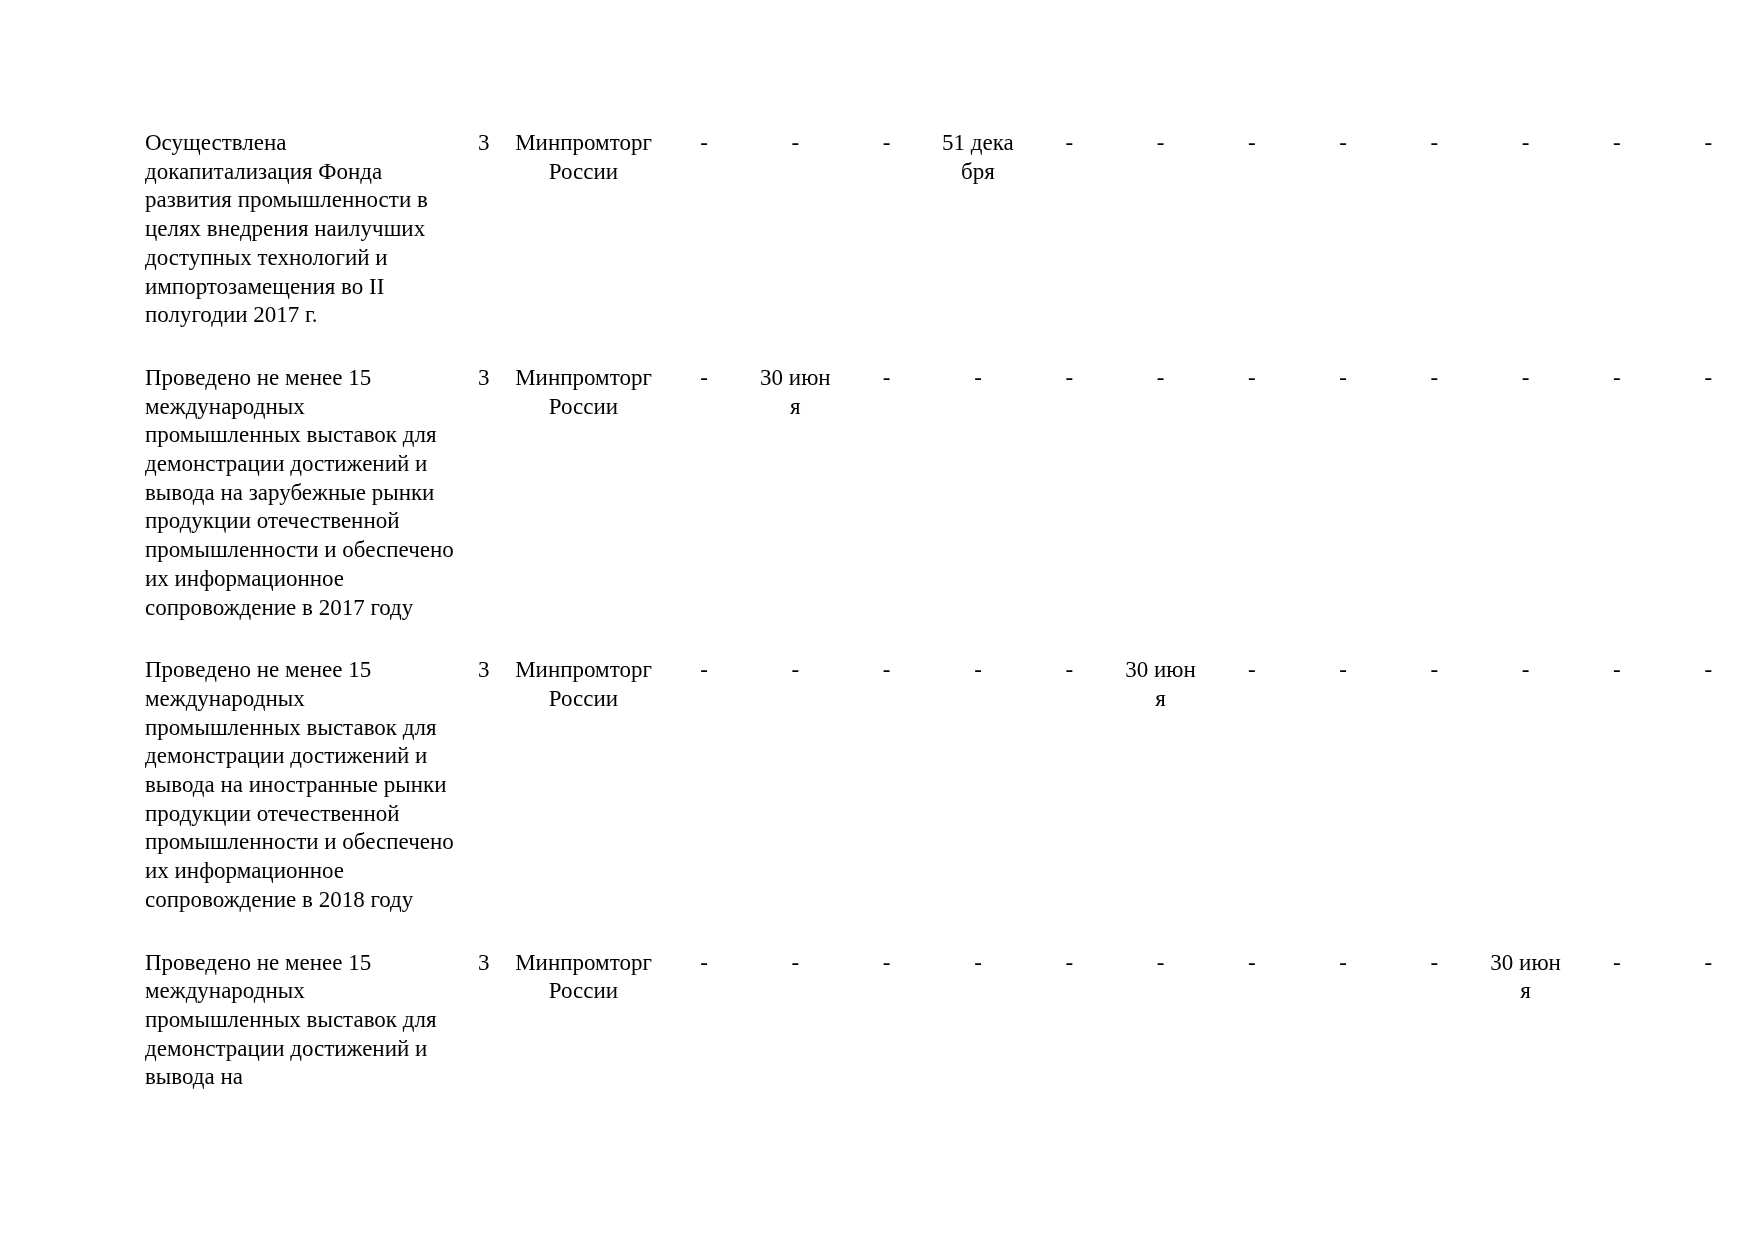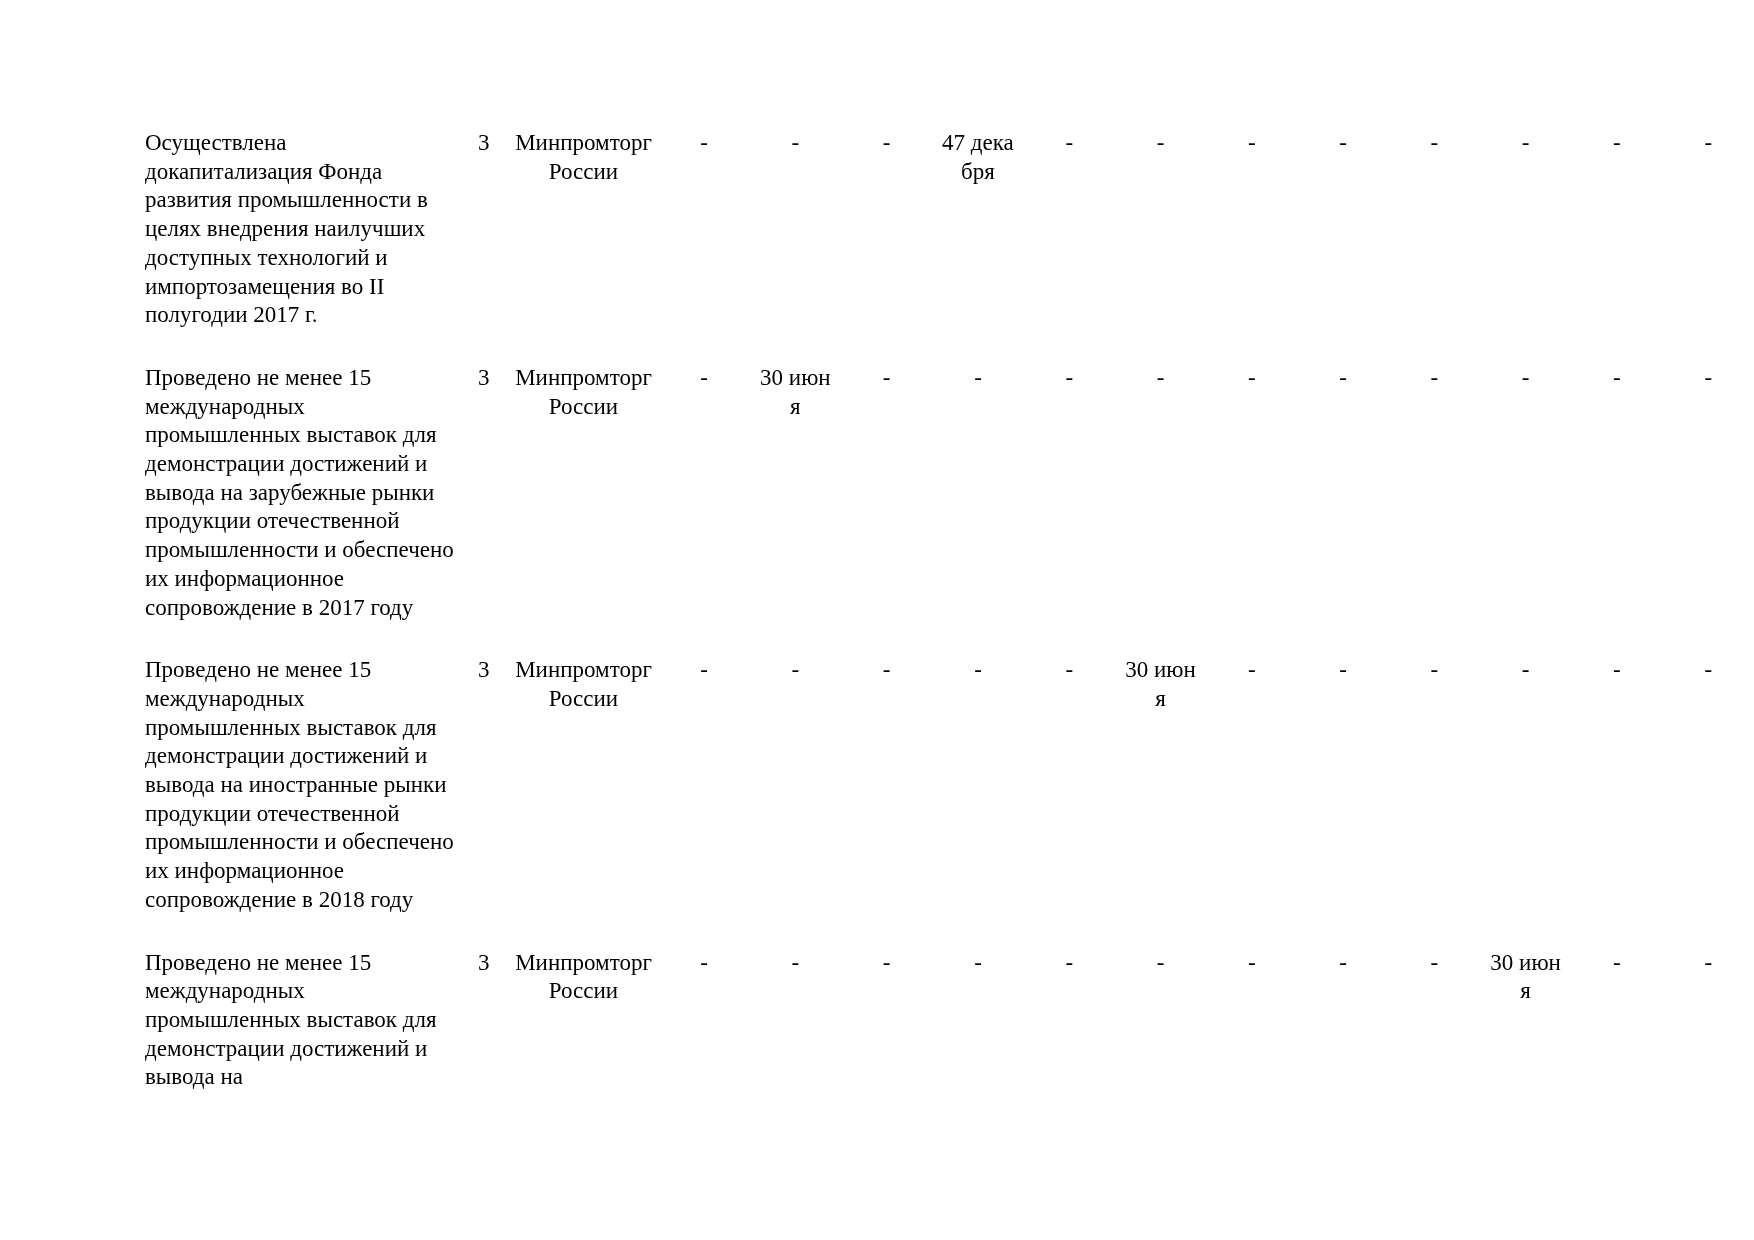--- a/index.html
+++ b/index.html
@@ -54,21 +54,21 @@
   <table class="plan">
     <tbody>
 
       <tr class="row">
         <td class="c-name">Осуществлена докапитализация Фонда развития промышленности в целях внедрения наилучших доступных технологий и импортозамещения во II полугодии 2017 г.</td>
         <td class="c-lvl">3</td>
         <td class="c-resp">Минпромторг России</td>
         <td class="c-mark"><span class="mark-text">-</span></td>
         <td class="c-mark"><span class="mark-text">-</span></td>
         <td class="c-mark"><span class="mark-text">-</span></td>
-        <td class="c-mark"><span class="mark-text">47 декабря</span></td>
+        <td class="c-mark"><span class="mark-text">51 декабря</span></td>
         <td class="c-mark"><span class="mark-text">-</span></td>
         <td class="c-mark"><span class="mark-text">-</span></td>
         <td class="c-mark"><span class="mark-text">-</span></td>
         <td class="c-mark"><span class="mark-text">-</span></td>
         <td class="c-mark"><span class="mark-text">-</span></td>
         <td class="c-mark"><span class="mark-text">-</span></td>
         <td class="c-mark"><span class="mark-text">-</span></td>
         <td class="c-mark"><span class="mark-text">-</span></td>
       </tr>
 

